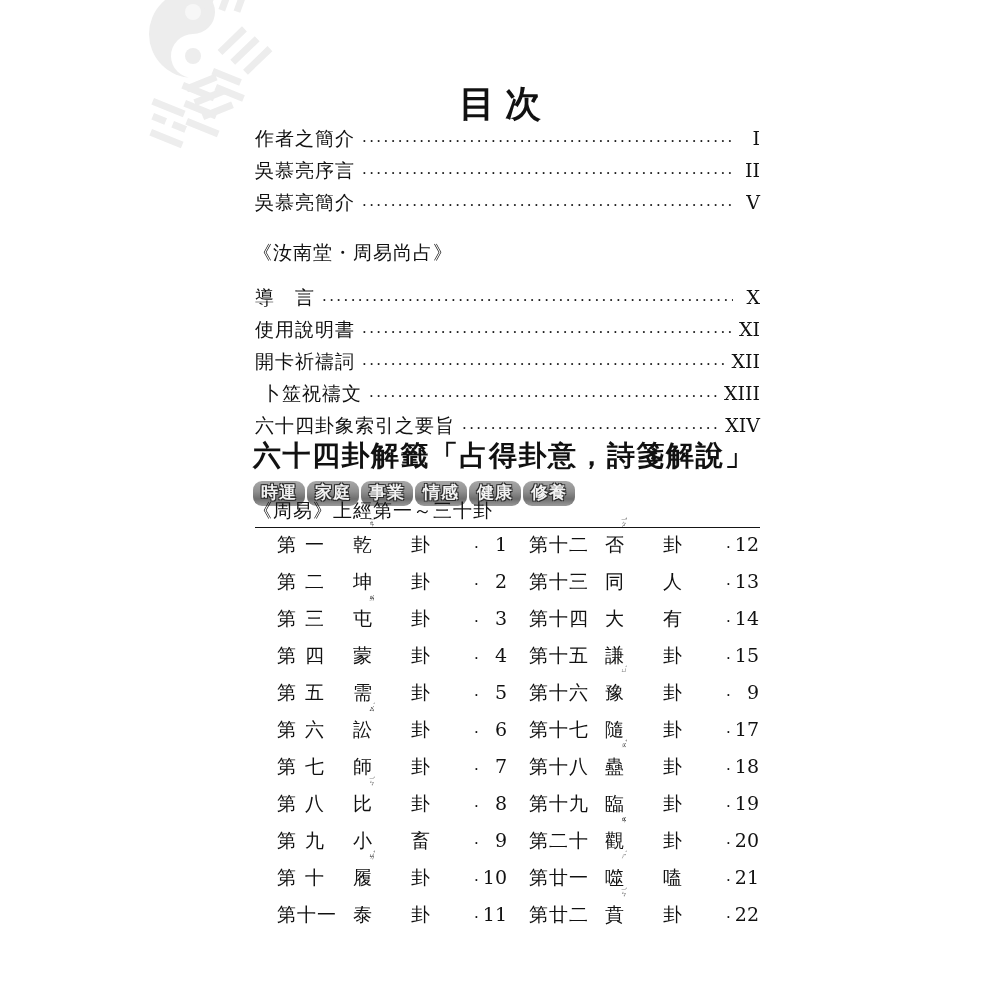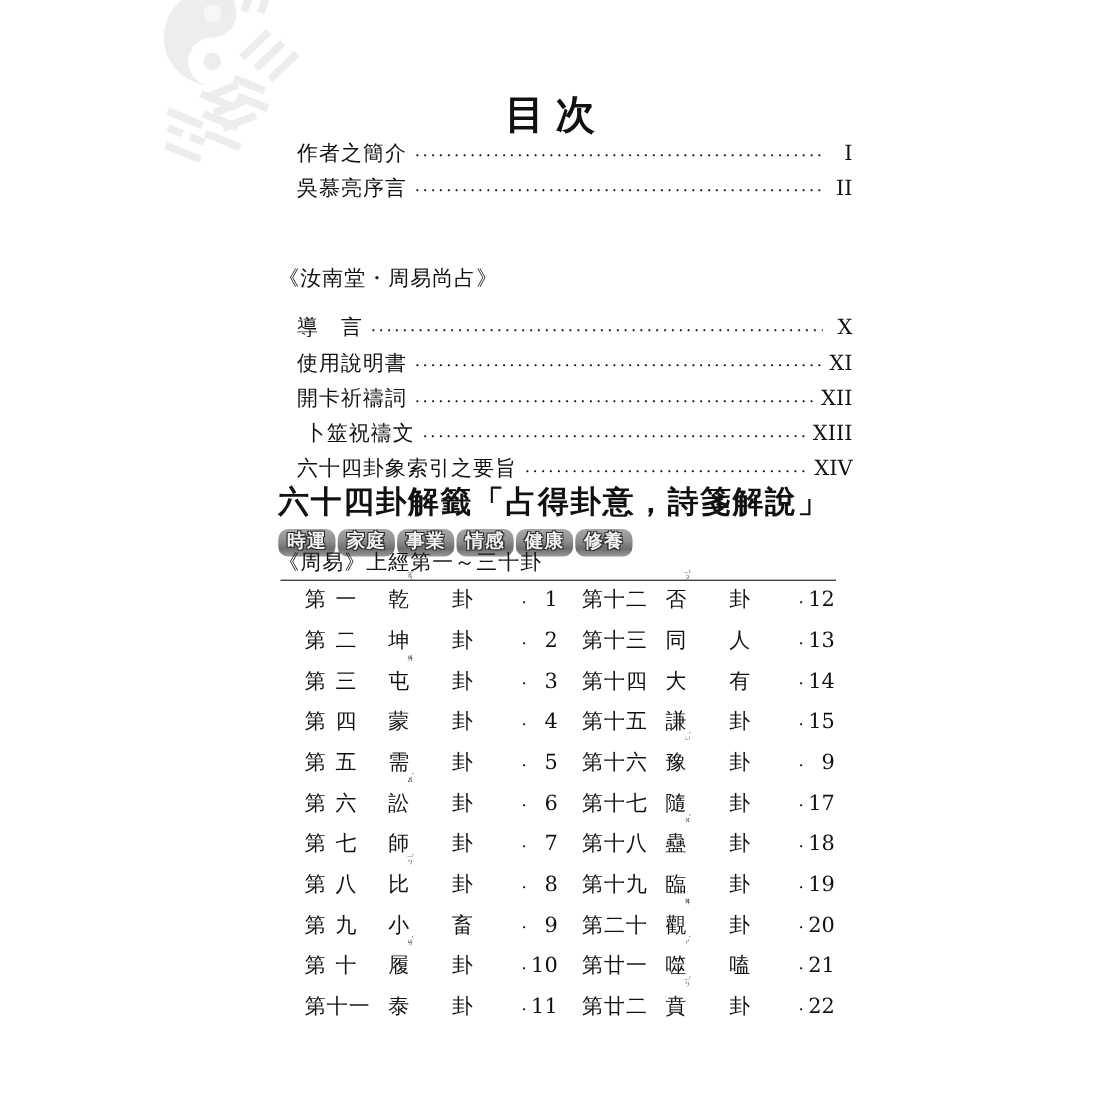--- a/index.html
+++ b/index.html
@@ -47,21 +47,20 @@
     letter-spacing: 10px;
     text-indent: 10px;
     font-family: "DejaVu Serif", "Liberation Serif", serif;
   }
 
   
   .toc-block {
     position: absolute;
     left: 255px;
     width: 505px;
-    margin-left: 15px;
   }
   #toc-front { top: 126px; }
   #toc-main  { top: 285px; }
 
   .toc-row {
     display: flex;
     align-items: baseline;
     height: 32px;
     font-size: 19px;
     white-space: nowrap;
@@ -271,20 +270,25 @@
     <div class="toc-row">
       <span class="toc-label">作者之簡介</span>
       <span class="toc-leader"></span>
       <span class="toc-page">I</span>
     </div>
     <div class="toc-row">
       <span class="toc-label">吳慕亮序言</span>
       <span class="toc-leader"></span>
       <span class="toc-page">II</span>
     </div>
+    <div class="toc-row">
+      <span class="toc-label">吳慕亮簡介</span>
+      <span class="toc-leader"></span>
+      <span class="toc-page">V</span>
+    </div>
   </div>
 
   <div class="section-heading" id="book-title-line">《汝南堂・周易尚占》</div>
 
   <div class="toc-block" id="toc-main">
     <div class="toc-row">
       <span class="toc-label">導　言</span>
       <span class="toc-leader"></span>
       <span class="toc-page">X</span>
     </div>

